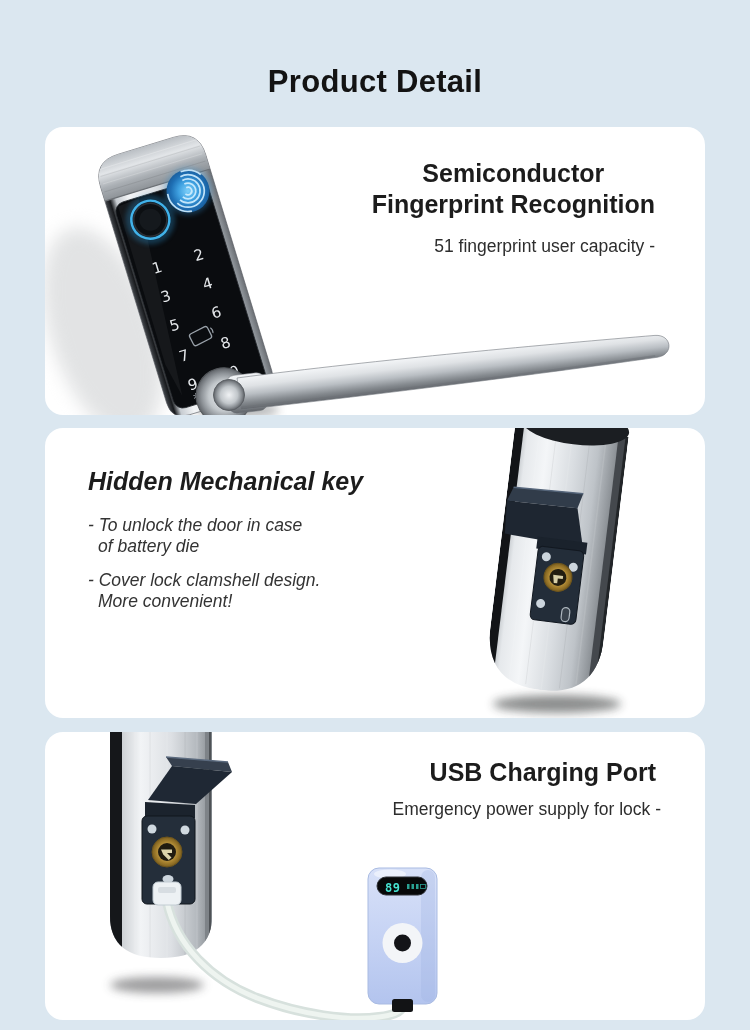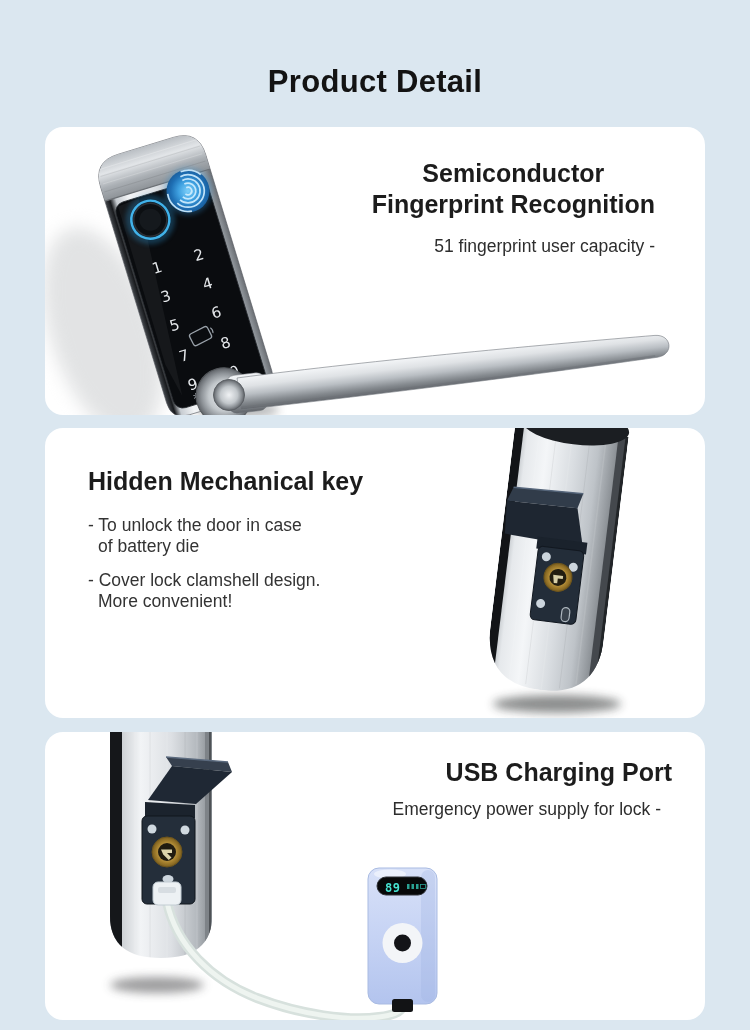--- a/index.html
+++ b/index.html
@@ -4,32 +4,32 @@
 <style>
   html,body{margin:0;padding:0;}
   body{width:750px;height:1030px;}
   .page{position:relative;width:750px;height:1030px;background:var(--bg,#dbe7f0);
         font-family:"Liberation Sans","DejaVu Sans",sans-serif;overflow:hidden;}
   .title{position:absolute;top:64px;left:0;right:0;text-align:center;
          font-size:31px;font-weight:700;color:#131313;letter-spacing:.3px;}
   .card{position:absolute;left:45px;width:660px;background:var(--card,#fff);
         border-radius:18px;overflow:hidden;}
   .card1{top:127px;height:288px;}
-  .card2{top:428px;height:290px;}
+  .card2{top:428px;height:290px;font-style:italic;}
   .card3{top:732px;height:288px;}
   svg.art{position:absolute;left:0;top:0;display:block;}
   .c1-head{position:absolute;top:31px;right:50px;text-align:center;font-size:25px;
            font-weight:600;color:var(--heading,#1c1c1c);line-height:31px;}
   .c1-sub{position:absolute;top:109px;right:50px;font-size:17.5px;color:#2d2d2d;margin-left:20px;}
   .c2-head{position:absolute;top:39px;left:43px;font-size:25px;font-weight:600;
            color:var(--heading,#1c1c1c);}
   .c2-bullets{position:absolute;top:87px;left:43px;font-size:17.5px;color:var(--text,#333);}
   .bullet{margin-bottom:13px;line-height:21px;}
   .bullet .l2{padding-left:10px;}
-  .c3-head{position:absolute;top:26px;right:33px;font-size:25px;font-weight:600;
+  .c3-head{position:absolute;top:26px;right:49px;font-size:25px;font-weight:600;
            color:var(--heading,#1c1c1c);}
   .c3-sub{position:absolute;top:67px;right:44px;font-size:17.5px;color:#2d2d2d;}
   .kp{font-family:"DejaVu Sans",sans-serif;}
 </style>
 </head>
 <body>
 
 <div class="page">
 
   <div class="title">Product Detail</div>

